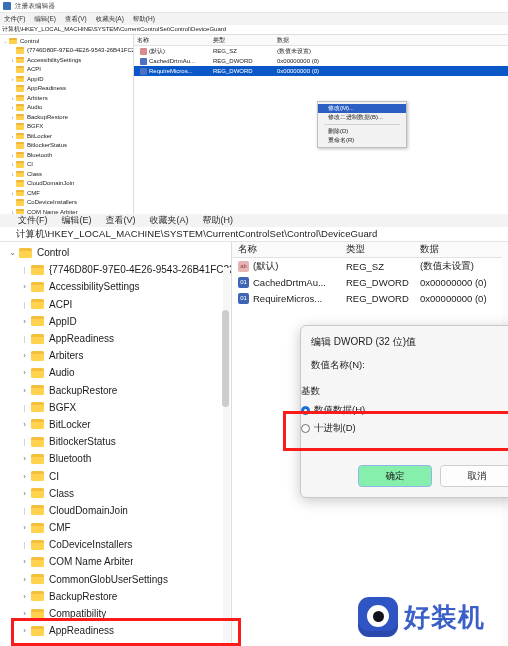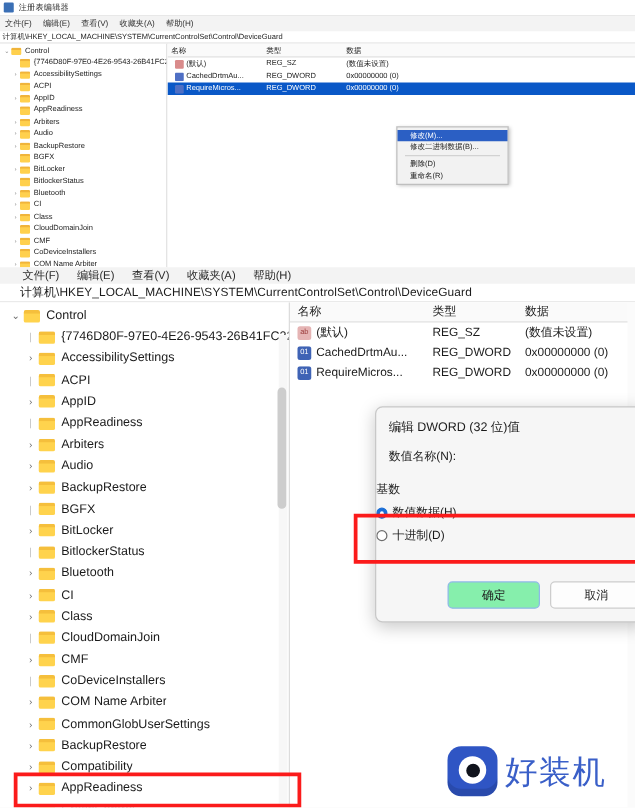--- a/index.html
+++ b/index.html
@@ -181,21 +181,21 @@
   }
   #wm-logo::before {
     content:""; position:absolute; left:9px; top:8px; width:22px; height:22px;
     border-radius:50%; background:#fff;
   }
   #wm-logo::after {
     content:""; position:absolute; left:15px; top:14px; width:11px; height:11px;
     border-radius:50%; background:#10131c;
   }
   #wm-text {
-    font-size:26px; color:#3a5fc8; font-weight:normal; margin-left:6px;
+    font-size:26px; color:#3a5fc8; font-weight:bold; margin-left:6px;
     font-family:"DejaVu Sans","Liberation Sans",sans-serif; letter-spacing:1px;
   }
   .rsb { position:absolute; right:0; top:0; width:6px; height:100%; background:#fbfbfb; }
 </style>
 </head>
 <body>
 
 <div id="small-window">
 
   <div id="small-titlebar">

